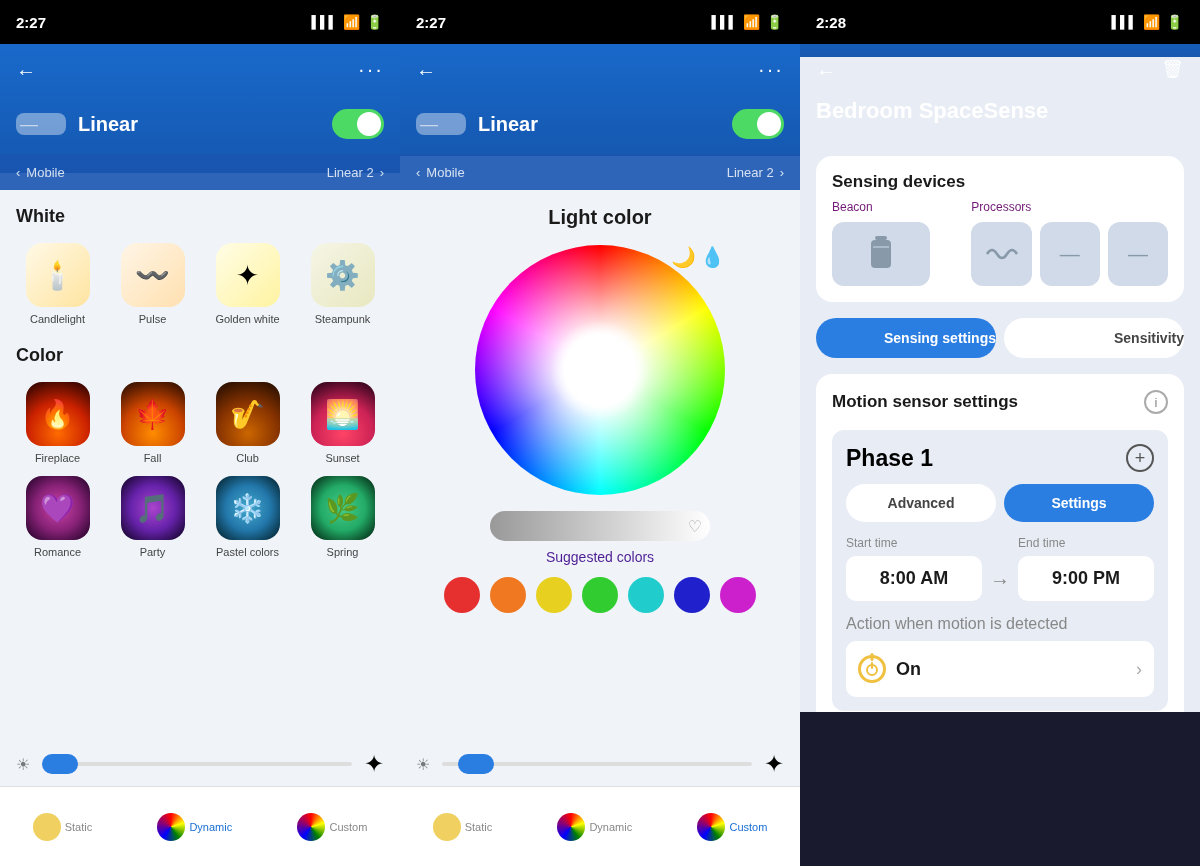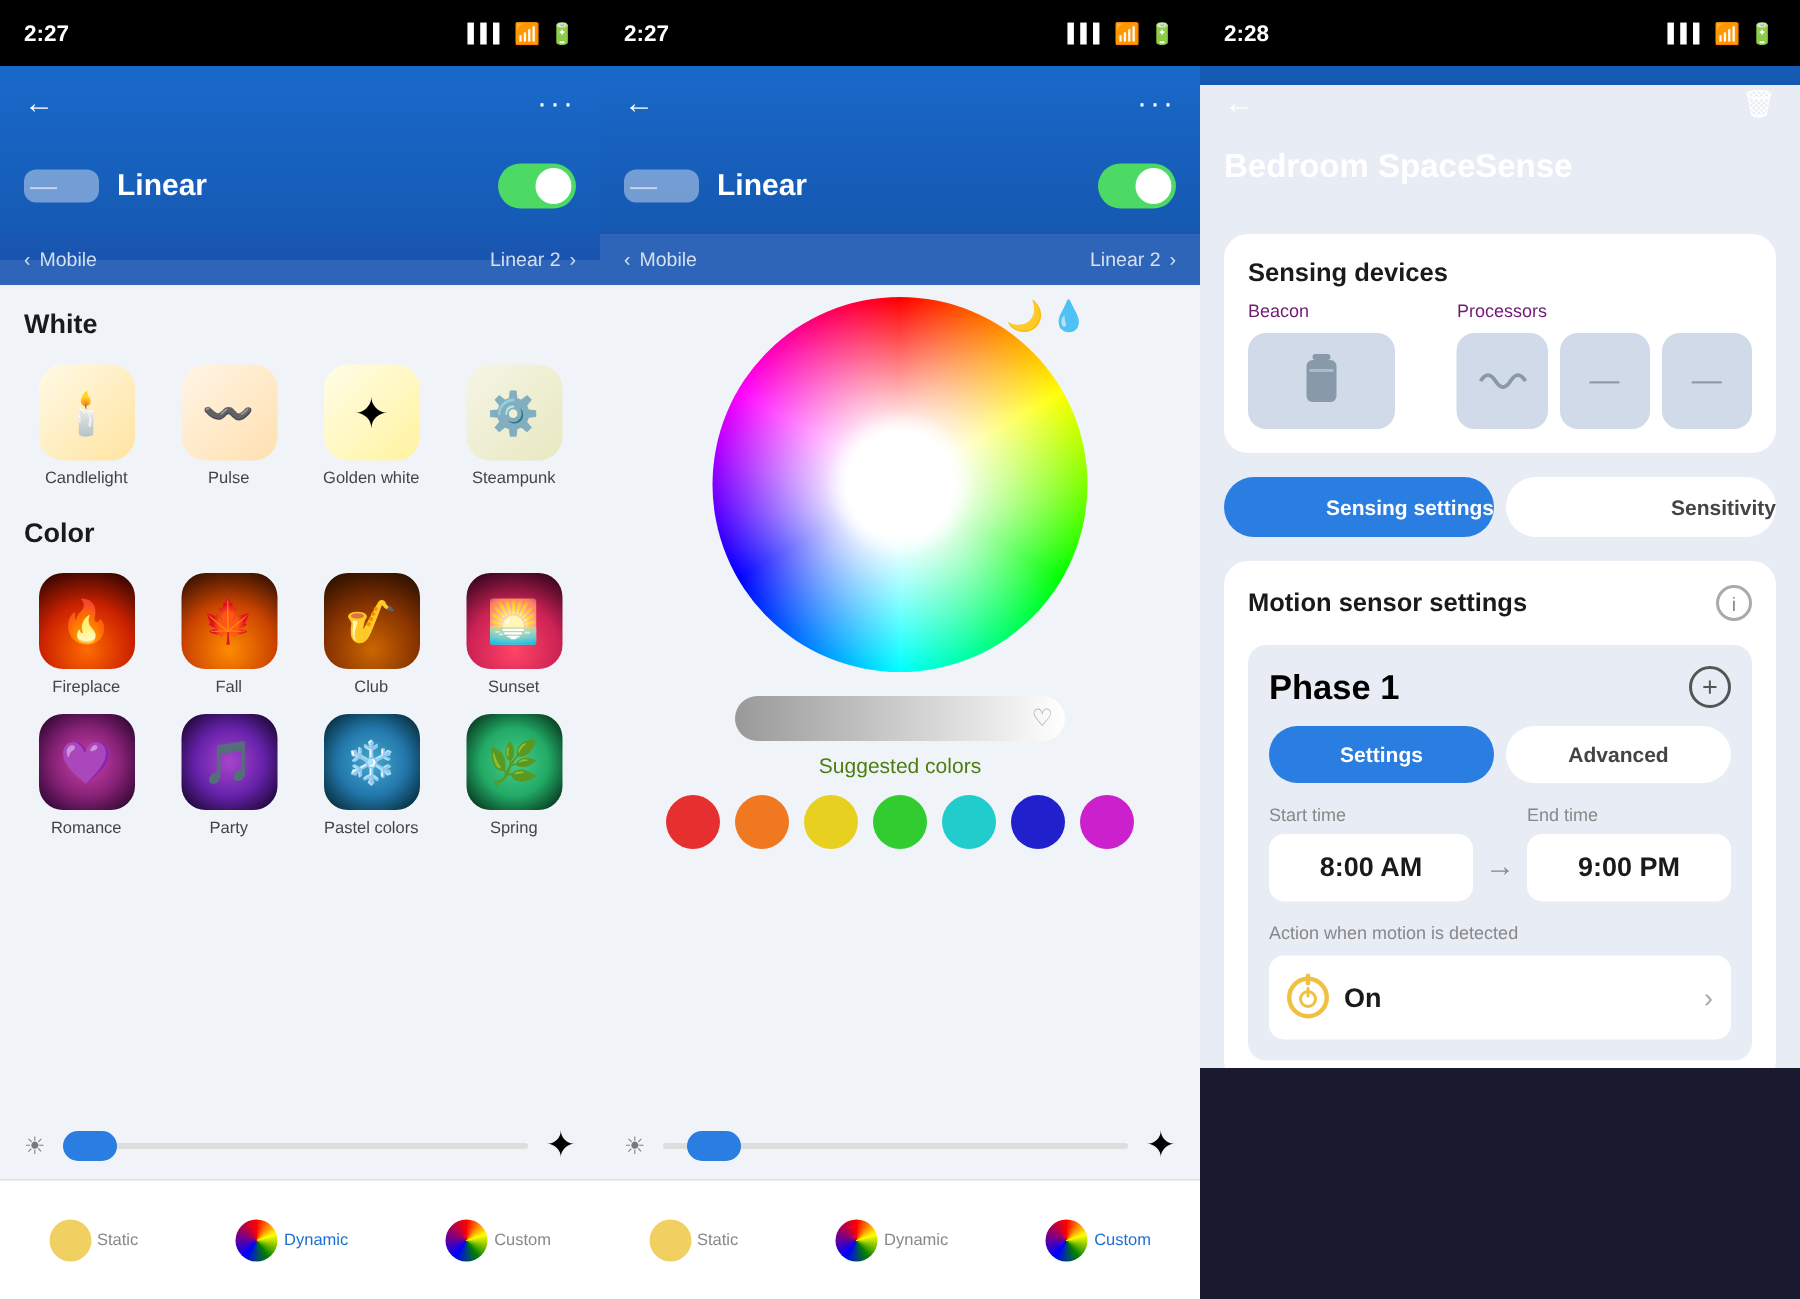--- a/index.html
+++ b/index.html
@@ -349,21 +349,21 @@
       font-size: 16px;
       color: #aaa;
     }
 
     .suggested-colors-section {
       padding: 0 16px;
     }
 
     .suggested-title {
       font-size: 14px;
-      color: #4d7c0f;
+      color: #4c1d95;
       margin-bottom: 12px;
       text-align: center;
     }
 
     .color-dots {
       display: flex;
       gap: 10px;
       justify-content: center;
     }
 
@@ -591,21 +591,21 @@
       font-size: 20px;
       color: #888;
       padding-top: 20px;
     }
 
     .action-section {
       margin-top: 4px;
     }
 
     .action-label {
-      font-size: 12px;
+      font-size: 16px;
       color: #888;
       margin-bottom: 8px;
     }
 
     .action-row {
       background: white;
       border-radius: 10px;
       padding: 14px 12px;
       display: flex;
       align-items: center;
@@ -809,20 +809,21 @@
       <span>‹</span>
       <span>Mobile</span>
     </div>
     <div class="breadcrumb-right">
       <span>Linear 2</span>
       <span>›</span>
     </div>
   </div>
 
   <div class="content-area" style="display:flex;flex-direction:column;align-items:stretch;padding:0;">
+    <div class="light-color-title">Light color</div>
 
     <div class="color-wheel-container">
       <div class="color-wheel-wrapper">
 
         <div style="position:absolute;top:0;right:0;display:flex;gap:4px;z-index:2;">
           <span style="font-size:20px;">🌙</span>
           <span style="font-size:20px;">💧</span>
         </div>
         <div class="color-wheel">
           <div class="color-wheel-inner"></div>
@@ -944,25 +945,25 @@
         <div class="info-icon">i</div>
       </div>
 
       <div class="phase-card">
         <div class="phase-header">
           <span class="phase-title">Phase 1</span>
           <div class="phase-add-btn">+</div>
         </div>
 
         <div class="phase-tabs">
+          <div class="phase-tab inactive">
+            <span>Advanced</span>
+          </div>
           <div class="phase-tab active">
             <span>Settings</span>
-          </div>
-          <div class="phase-tab inactive">
-            <span>Advanced</span>
           </div>
         </div>
 
         <div class="time-row">
           <div class="time-group">
             <div class="time-label">Start time</div>
             <div class="time-value-box">8:00 AM</div>
           </div>
           <div class="time-arrow">→</div>
           <div class="time-group">

